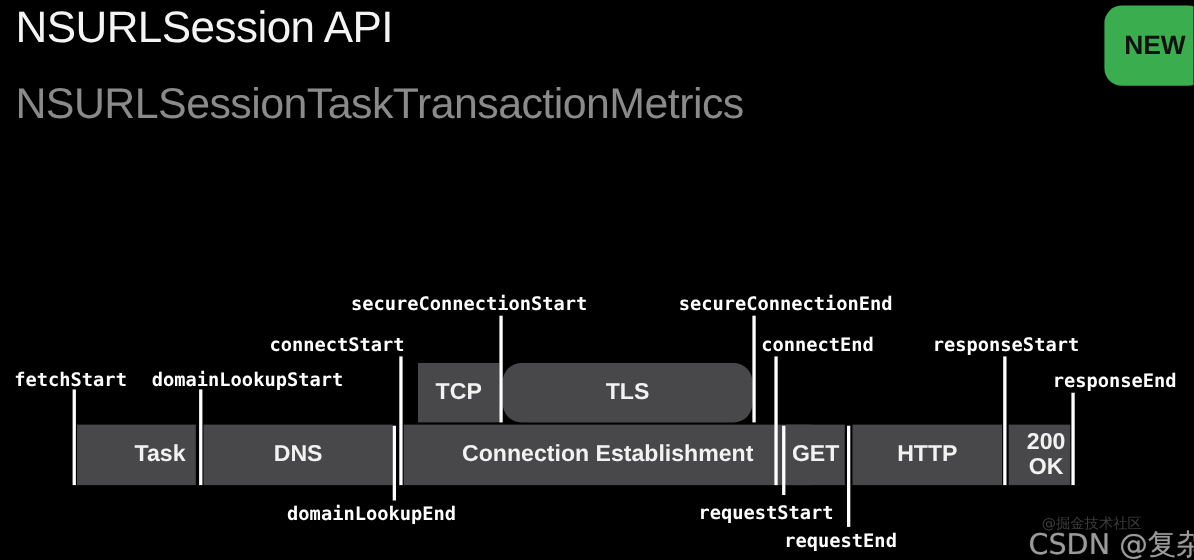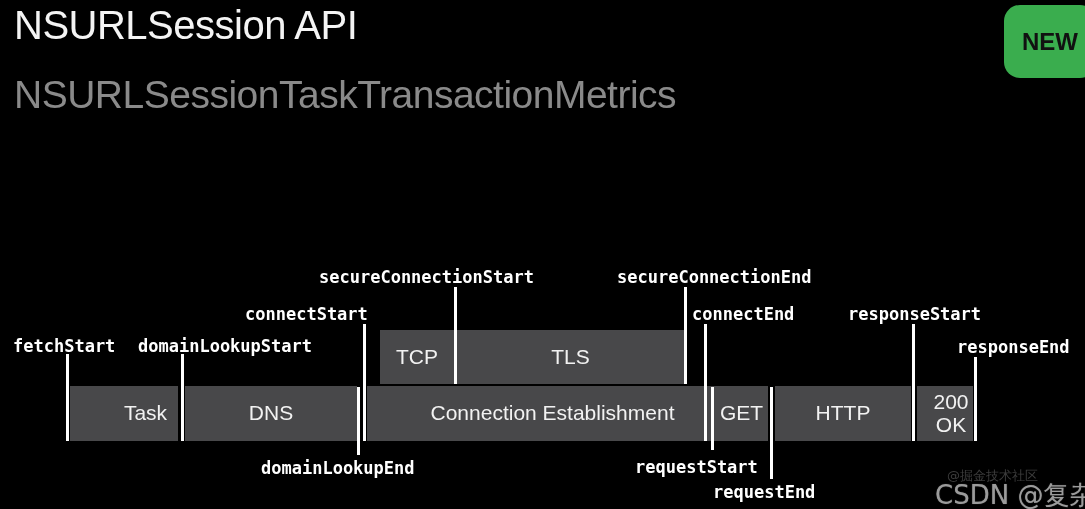--- a/index.html
+++ b/index.html
@@ -32,21 +32,21 @@
     display:flex; align-items:center; justify-content:center;
     font-size:24px; font-weight:600;
   }
   #diagram { position:absolute; left:0; top:0; width:1085px; height:509px; }
   .bar {
     position:absolute;
     background:var(--bar-fill,#48484a);
     color:var(--bar-text,#f2f2f2);
     display:flex; align-items:center; justify-content:center;
     text-align:center;
-    font-size:21px; font-weight:400; line-height:1.08;
+    font-size:21px; font-weight:700; line-height:1.08;
   }
   .bar span { padding:0 2px; }
   .tick {
     position:absolute; width:3px;
     background:var(--tick,#fff);
   }
   .event-label {
     position:absolute;
     font-family:"DejaVu Sans Mono", monospace;
     font-weight:700; font-size:17px;
@@ -79,21 +79,21 @@
     </div>
     <div class="bar" style="left: 775px; top: 386px; width: 136px; height: 55px;">
       <span>HTTP</span>
     </div>
     <div class="bar" style="left: 917px; top: 386px; width: 56px; height: 55px; padding-left: 12px;">
       <span>200 OK</span>
     </div>
     <div class="bar" style="left: 380px; top: 330px; width: 74px; height: 54px;">
       <span>TCP</span>
     </div>
-    <div class="bar" style="left: 457px; top: 330px; width: 227px; height: 54px;">
+    <div class="bar" style="left: 457px; top: 330px; width: 227px; height: 54px; border-radius: 17px;">
       <span>TLS</span>
     </div>
     <div class="tick" style="left: 66px; top: 354px; height: 87px;"></div>
     <div class="event-label" style="left: 13px; top: 336px;">fetchStart</div>
     <div class="tick" style="left: 181px; top: 354px; height: 87px;"></div>
     <div class="event-label" style="left: 138px; top: 336px;">domainLookupStart</div>
     <div class="tick" style="left: 357px; top: 387px; height: 68px;"></div>
     <div class="event-label" style="left: 261px; top: 458px;">domainLookupEnd</div>
     <div class="tick" style="left: 363px; top: 324px; height: 117px;"></div>
     <div class="event-label" style="left: 245px; top: 304px;">connectStart</div>

